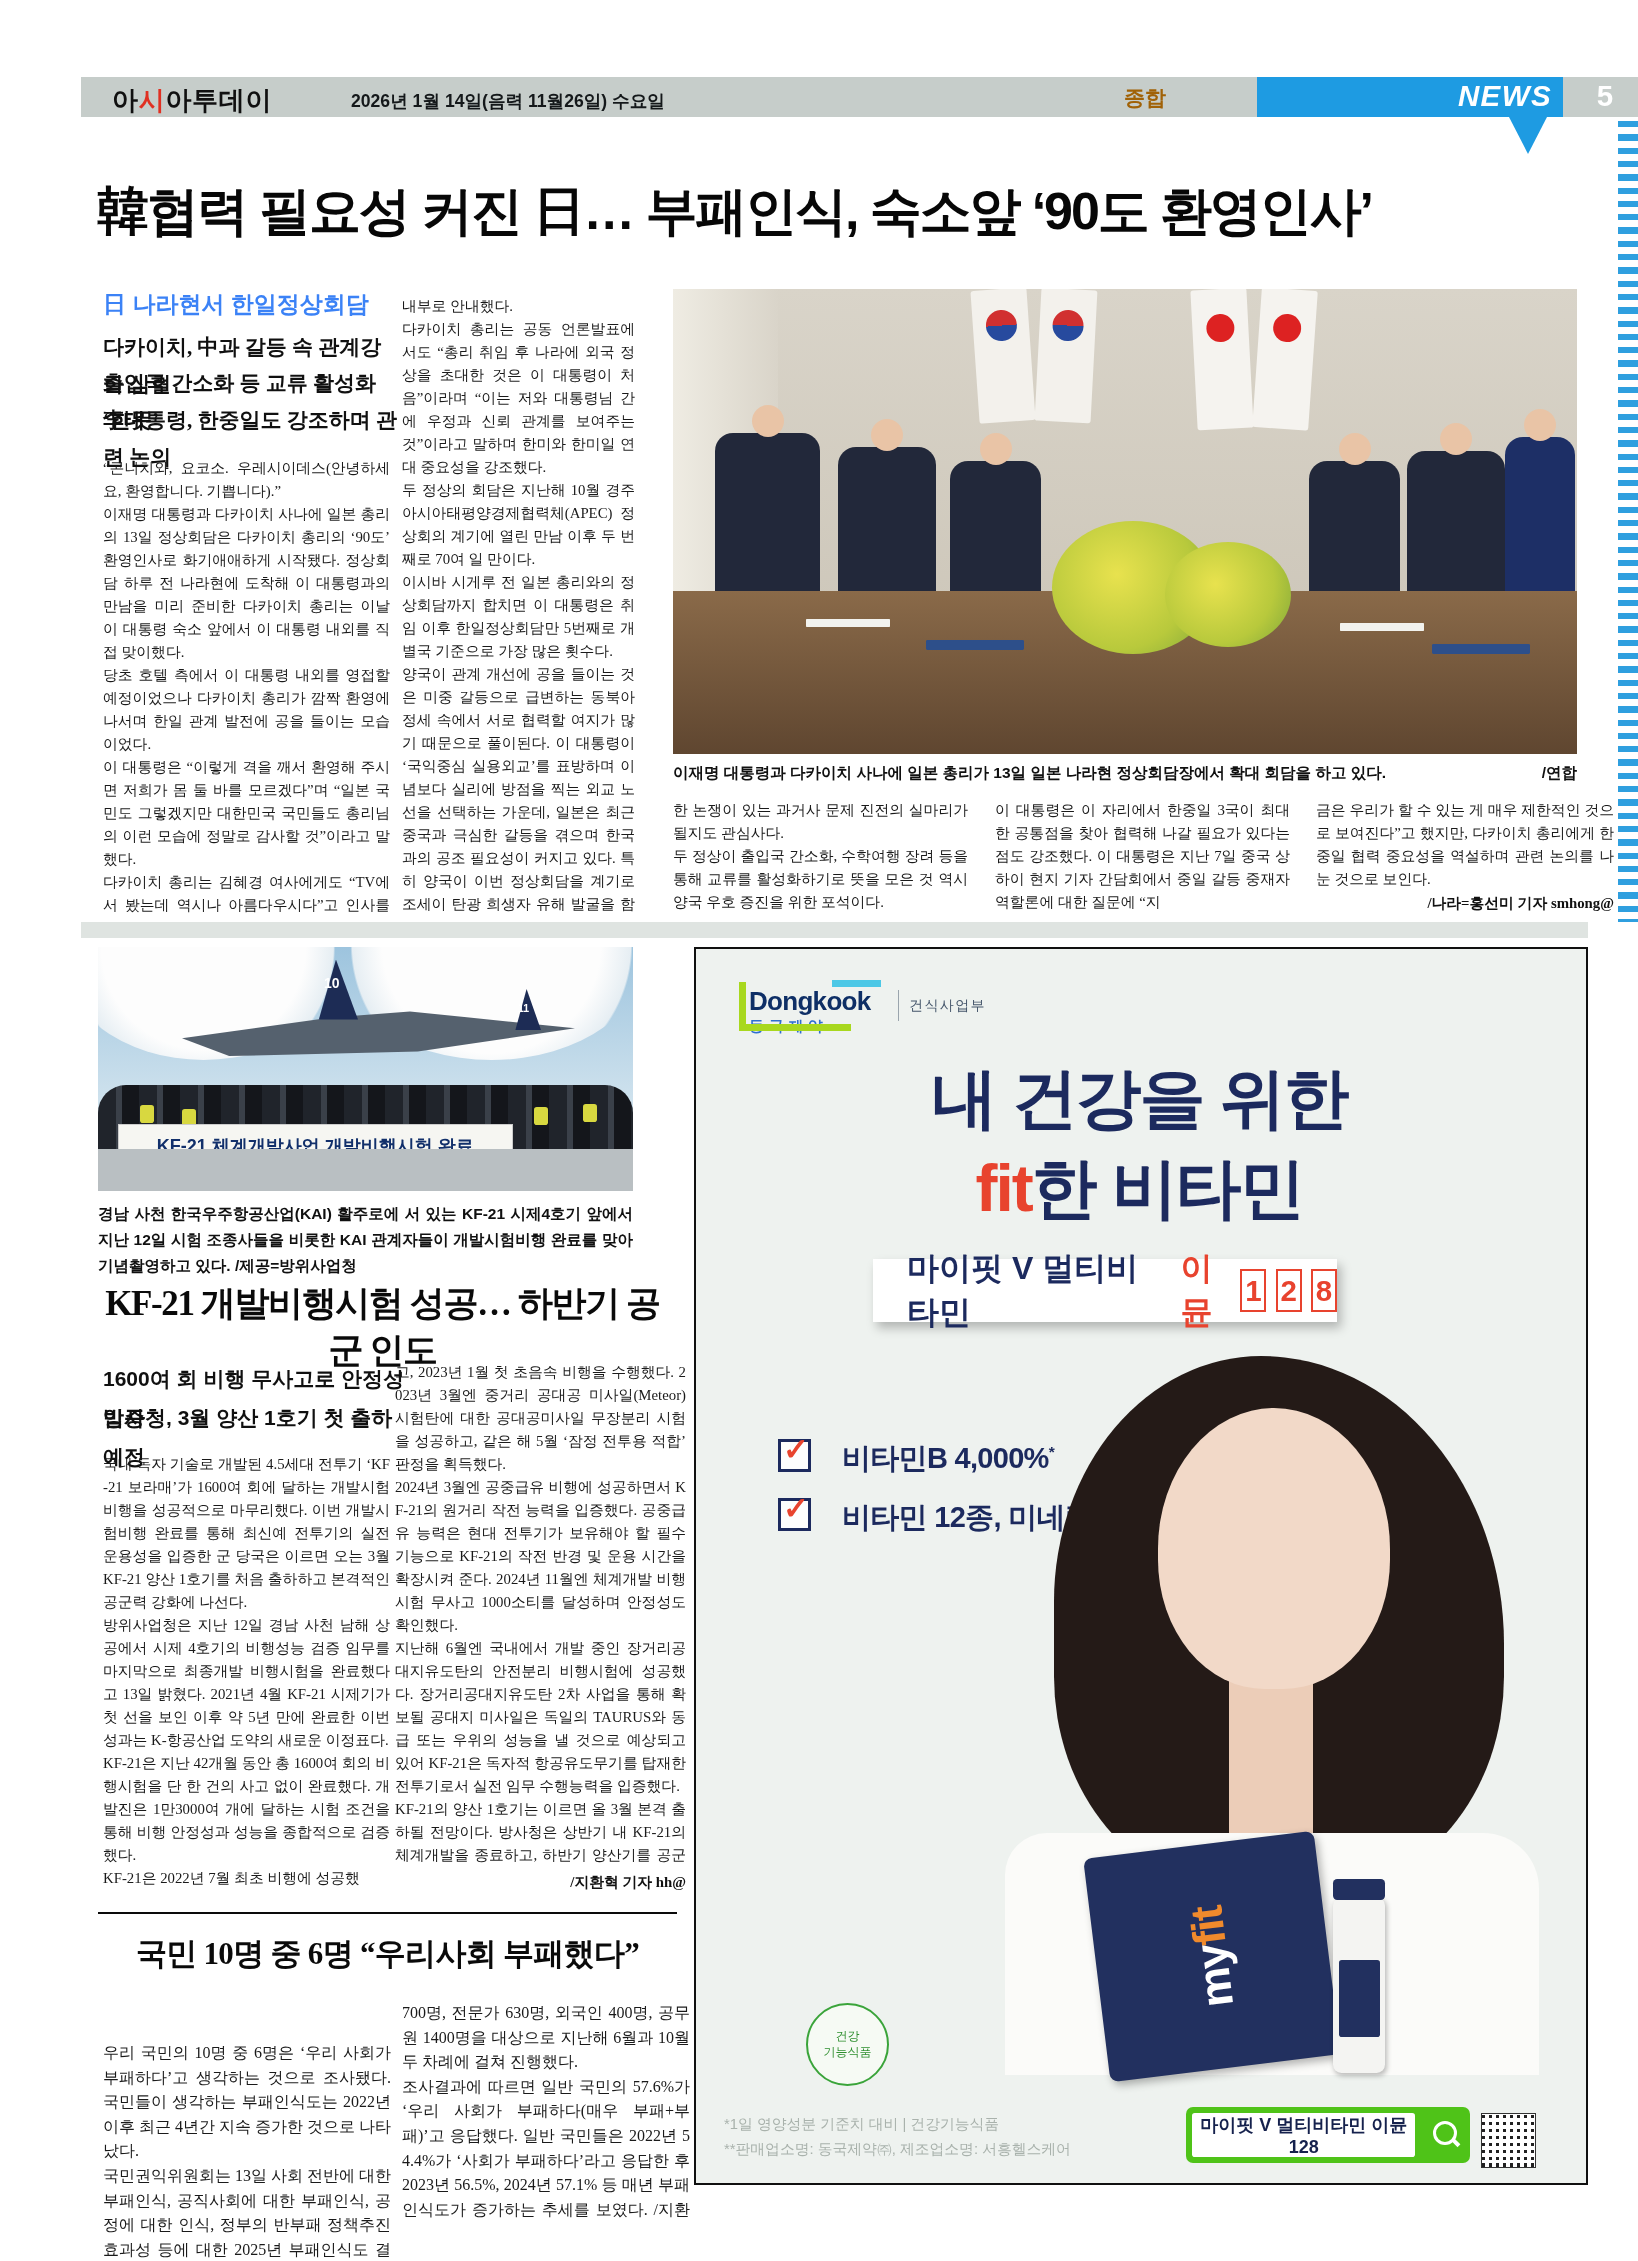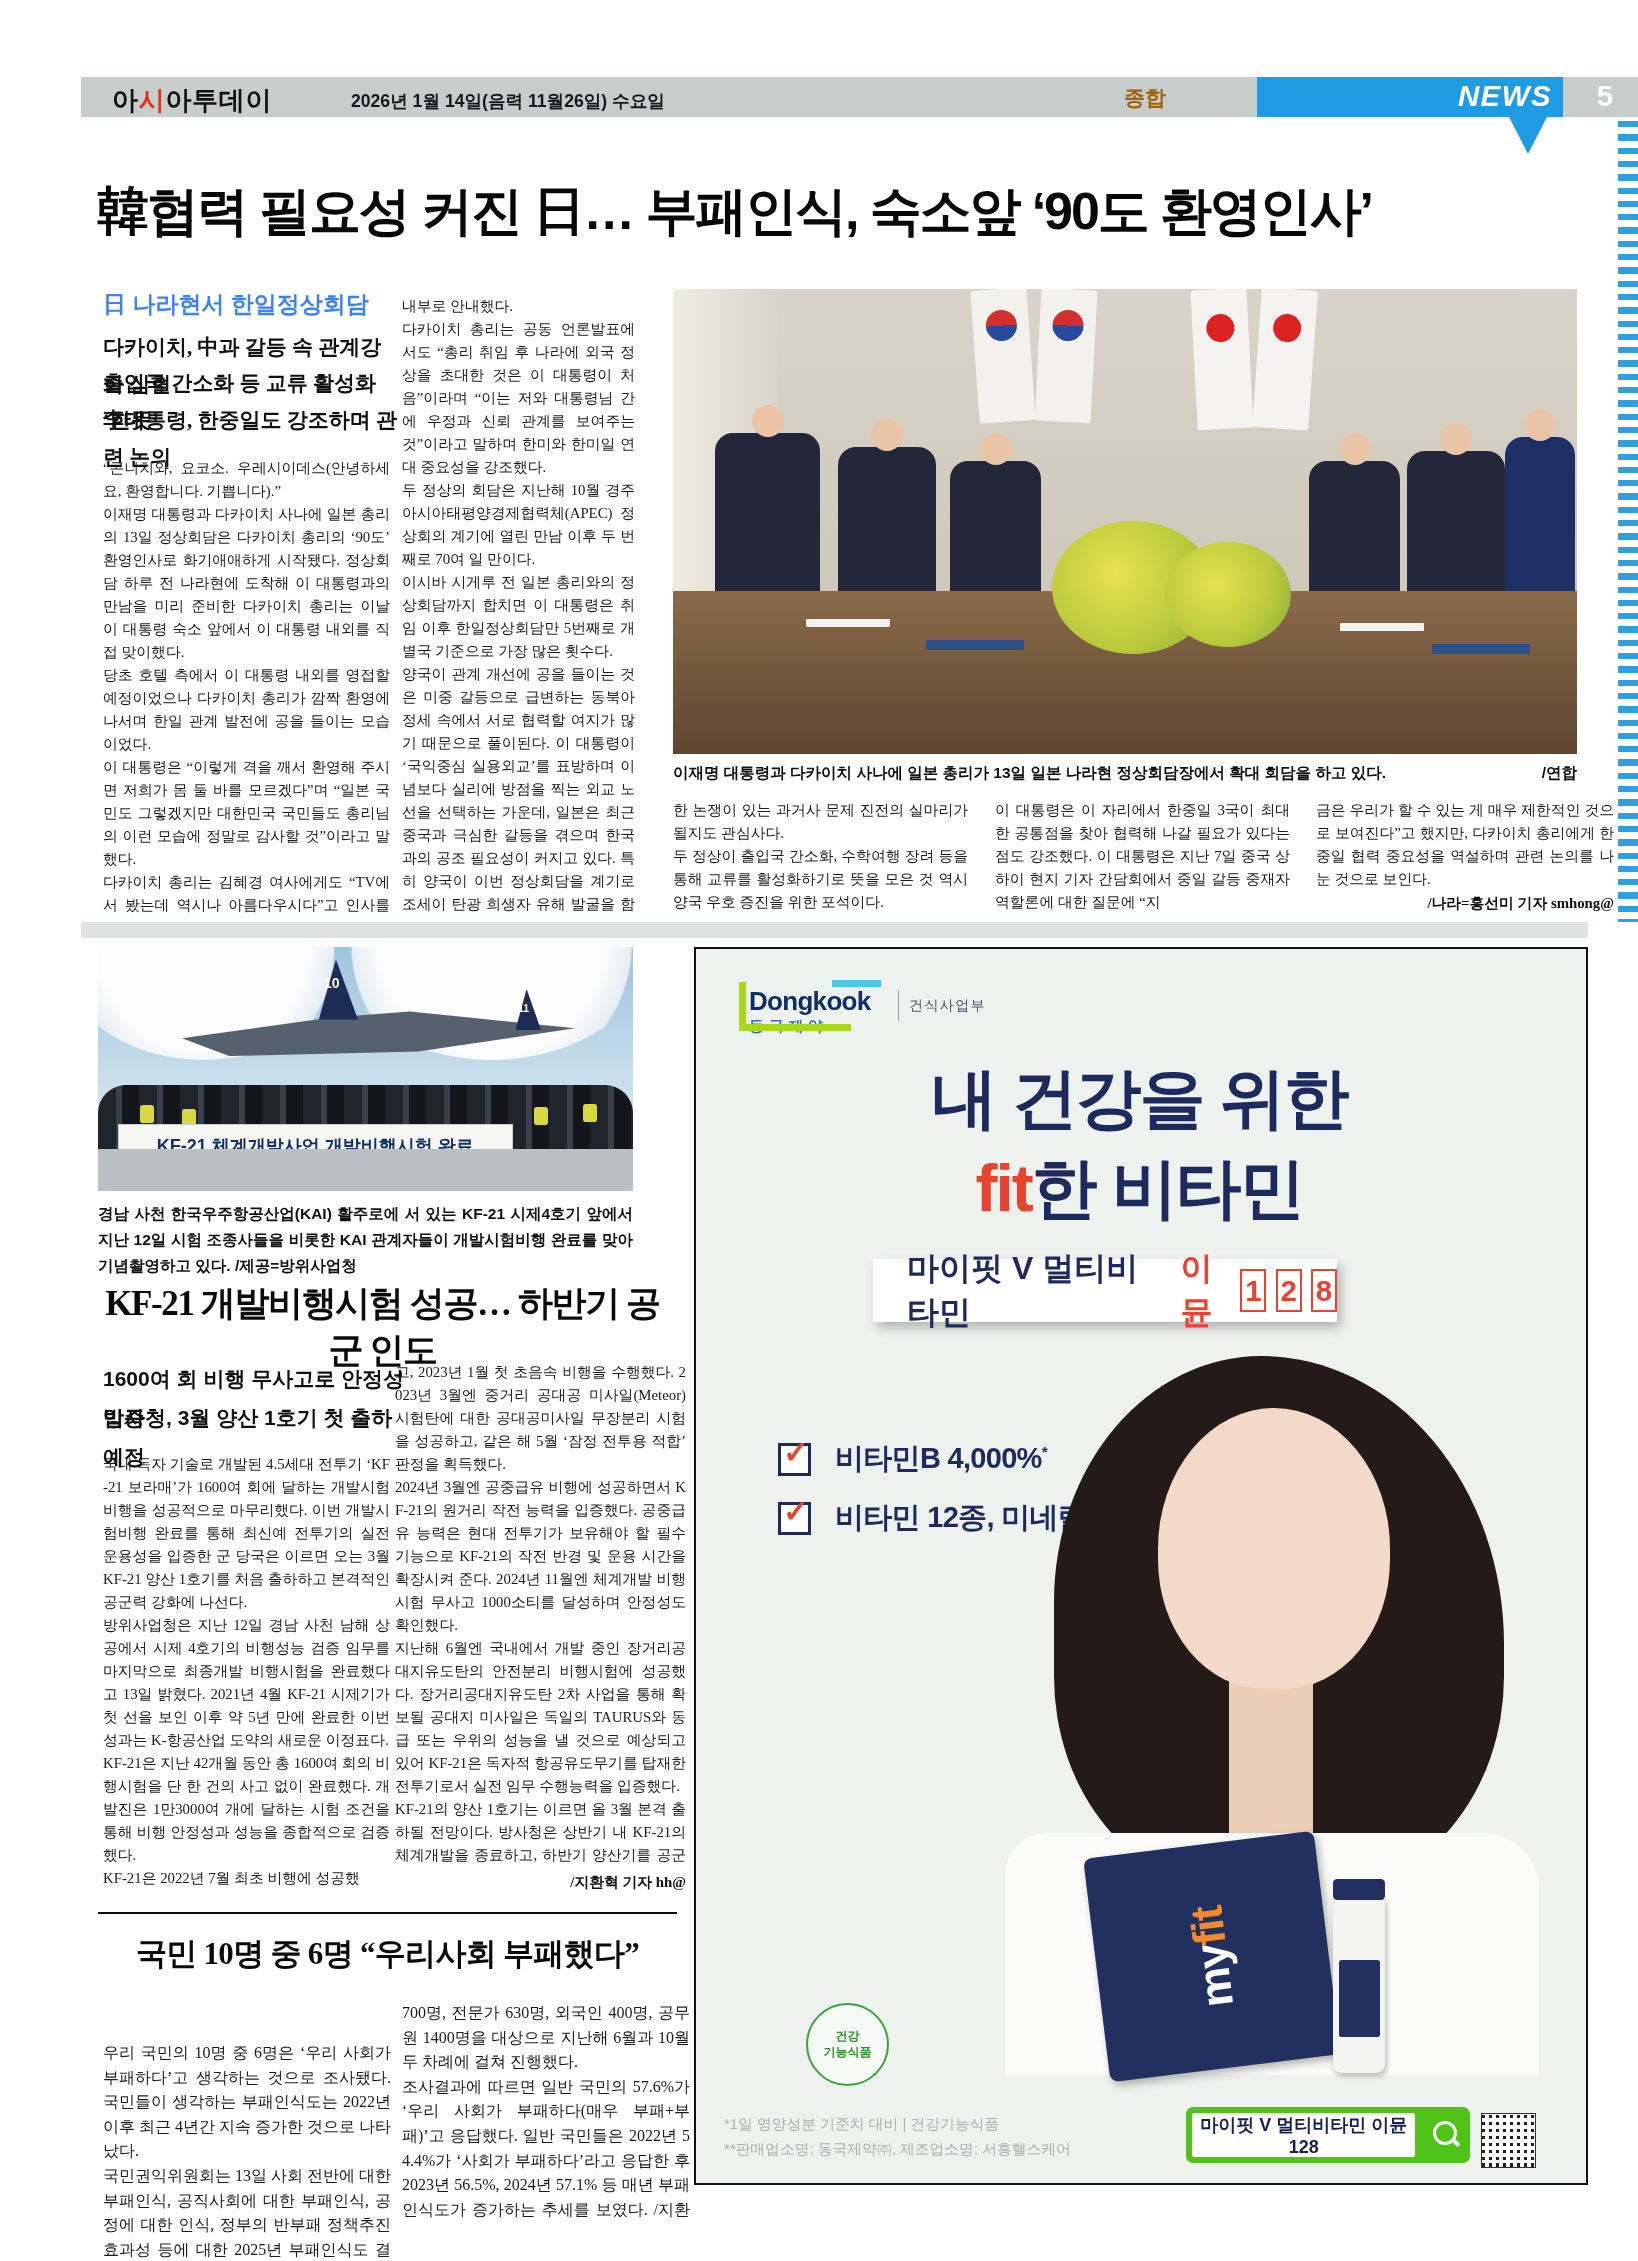--- a/index.html
+++ b/index.html
@@ -75,39 +75,39 @@
   .dk-word{font-size:26px;font-weight:900;color:#0e2f66;letter-spacing:-0.7px;}
   .dk-kr{font-size:14.8px;font-weight:700;color:#2f6fd0;letter-spacing:4.9px;}
   .dk-div{position:absolute;left:149px;top:4.2px;width:1.4px;height:31px;background:#9aa5ad;}
   .dk-sub{position:absolute;left:160px;top:11.2px;font-size:14px;color:#45566b;letter-spacing:1.4px;white-space:nowrap;}
   .ad-h{width:889px;text-align:center;font-weight:900;font-size:66px;letter-spacing:-2.1px;}
   .ad-banner{left:873px;top:1259px;width:464px;height:63px;background:#ffffff;box-shadow:4.2px 5.6px 9.8px rgba(0,0,0,.25);
              display:flex;align-items:center;justify-content:center;gap:5.6px;}
   .ad-banner .t{font-size:32px;font-weight:900;padding-left:34px;}
   .digit-box{display:inline-flex;align-items:center;justify-content:center;width:28px;height:39px;
              border:2.8px solid #e8432e;color:#e8432e;font-size:29.5px;font-weight:900;margin-left:3.5px;background:#fff;}
-  .chk-row{display:flex;align-items:center;gap:24px;}
+  .chk-row{display:flex;gap:31px;}
   .chk-box{width:27px;height:27px;border:3.5px solid #1c2a5e;position:relative;background:#fdfdfd;}
   .chk-box::after{content:"✓";position:absolute;left:2.1px;top:-11.2px;color:#e8432e;font-size:31px;font-weight:900;}
   .chk-label{font-size:29px;font-weight:900;color:#1c2a5e;letter-spacing:-0.7px;}
   .sup{font-size:15.5px;vertical-align:super;}
   .woman-hair{left:1054px;top:1356px;width:450px;height:534px;border-radius:46% 54% 40% 40%;background:#241a17;}
   .woman-face{left:1158px;top:1408px;width:232px;height:281px;border-radius:50% 50% 46% 46%;background:#f2d9c8;}
   .woman-blouse{left:1005px;top:1833px;width:534px;height:242px;border-radius:42px 56px 0 0;background:#fbfbf9;}
   .woman-neck{left:1229px;top:1672px;width:84px;height:176px;background:#ecCDb8;background:#eccdb8;}
   .myfit-box{left:1096px;top:1844px;width:232px;height:225px;background:#22305f;border-radius:8.4px;
              transform:rotate(-7deg);box-shadow:2.8px 4.2px 8.4px rgba(0,0,0,.3);display:flex;align-items:center;justify-content:center;}
   .myfit-word{transform:rotate(-90deg);font-size:45px;font-weight:900;letter-spacing:-1.4px;color:#ffffff;}
   .myfit-word .o{color:#f08a2c;}
   .bottle{left:1333px;top:1897px;width:52px;height:176px;background:#f4f4f2;border-radius:8.4px;box-shadow:1.4px 2.8px 5.6px rgba(0,0,0,.25);}
   .bottle-cap{position:absolute;left:0px;top:-18px;width:52px;height:21px;background:#22305f;border-radius:4.2px;}
   .bottle-label{position:absolute;left:5.6px;top:63px;width:41px;height:77px;background:#22305f;border-radius:2.8px;}
   .badge{left:806px;top:2003px;width:79px;height:79px;border:2.8px solid #3aa43a;border-radius:50%;
          display:flex;align-items:center;justify-content:center;text-align:center;color:#2f8f2f;
-         font-size:12px;font-weight:700;line-height:15.5px;background:#f6faf4;}
+         font-size:12px;font-weight:400;line-height:15.5px;background:#f6faf4;}
   .ad-foot{font-size:14.8px;color:#a9b2ac;line-height:25px;}
   .search-pill{left:1186px;top:2107px;width:284px;height:56px;background:#4fc318;border-radius:7px;text-align:center;}
   .search-inner{position:absolute;left:6.3px;top:6.3px;width:223px;height:44px;background:#ffffff;border-radius:2.8px;
                 display:flex;align-items:center;justify-content:center;font-size:18px;font-weight:900;color:#15214d;}
   .mag{position:absolute;right:12.6px;top:14px;width:18px;height:18px;border:3.5px solid #fff;border-radius:50%;}
   .mag::after{content:"";position:absolute;left:15.5px;top:17px;width:8.4px;height:4.2px;background:#fff;transform:rotate(45deg);}
   .qr{left:1481px;top:2113px;width:53px;height:53px;
       background-image:repeating-linear-gradient(0deg,#111 0 3.5px,#fff 3.5px 7px),repeating-linear-gradient(90deg,#111 0 3.5px,#fff 3.5px 7px);
       background-blend-mode:screen;border:1.4px solid #333;}
 </style>

